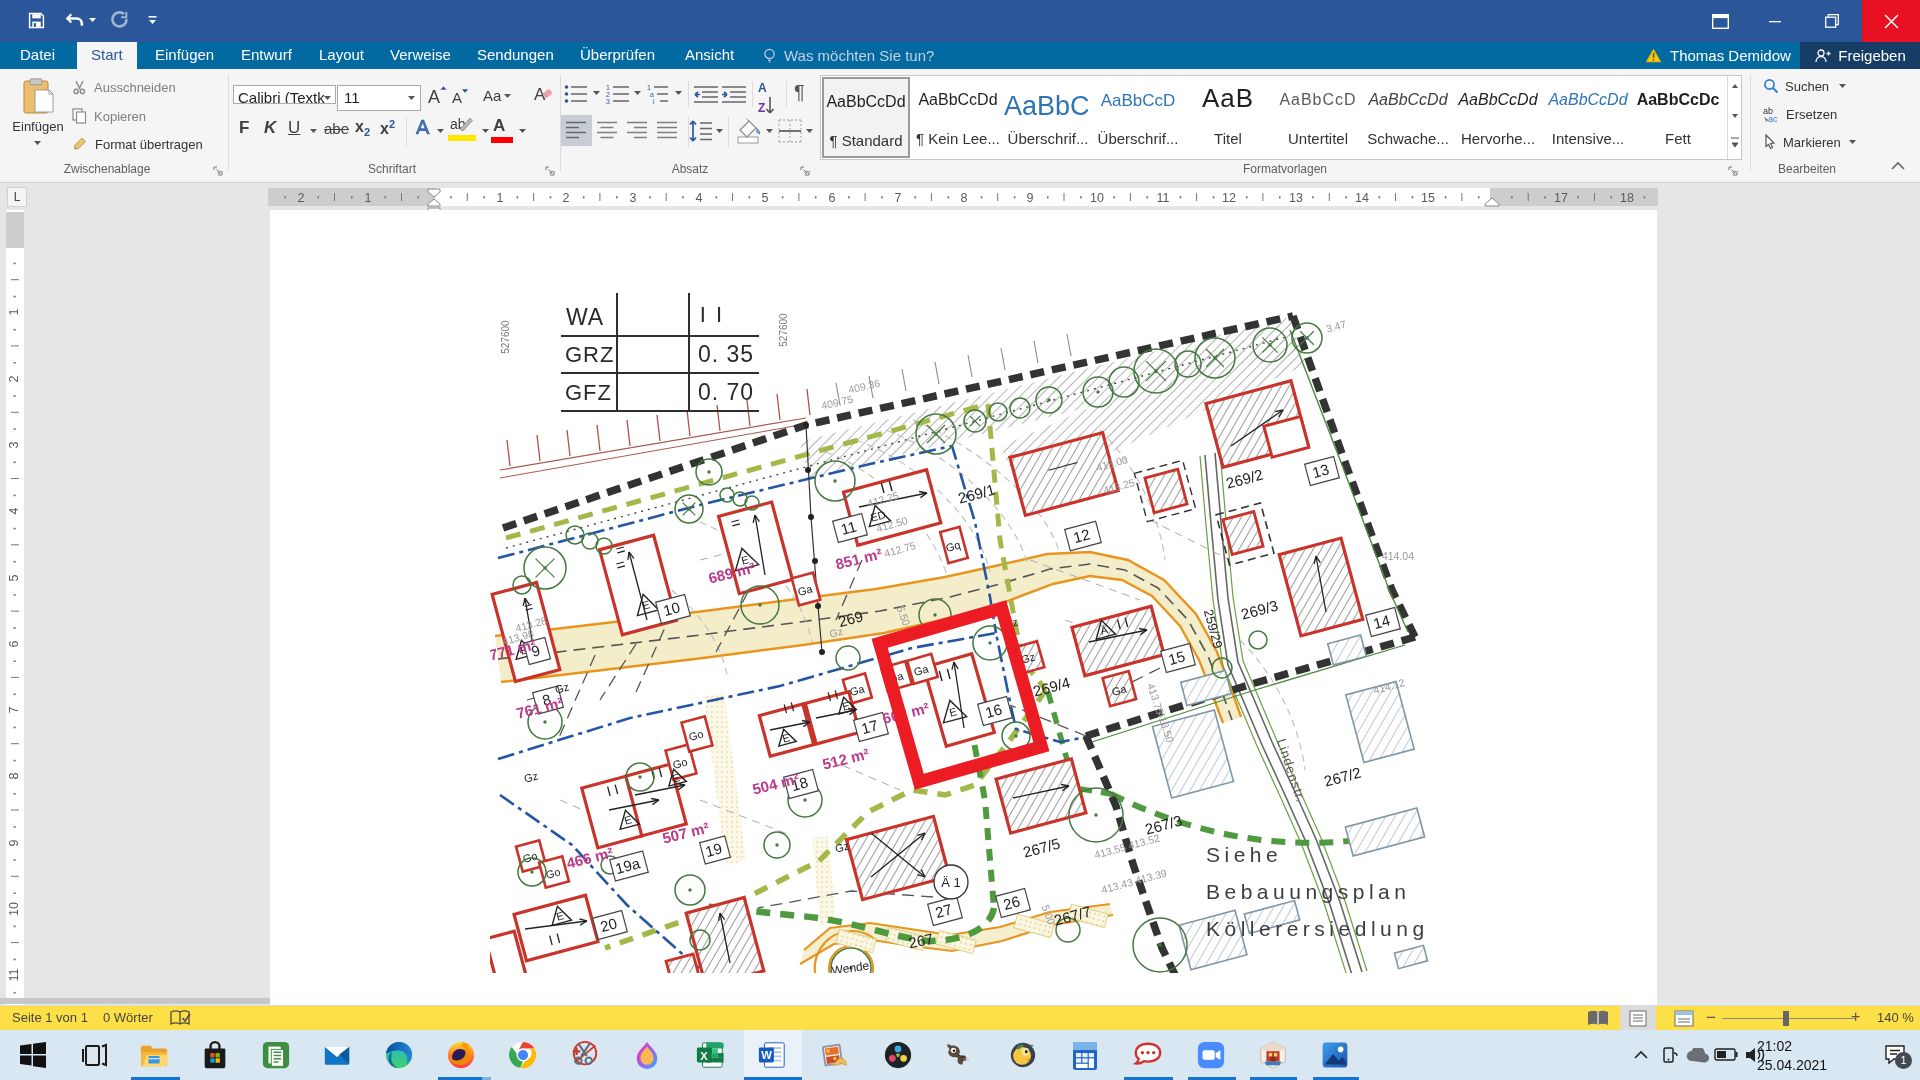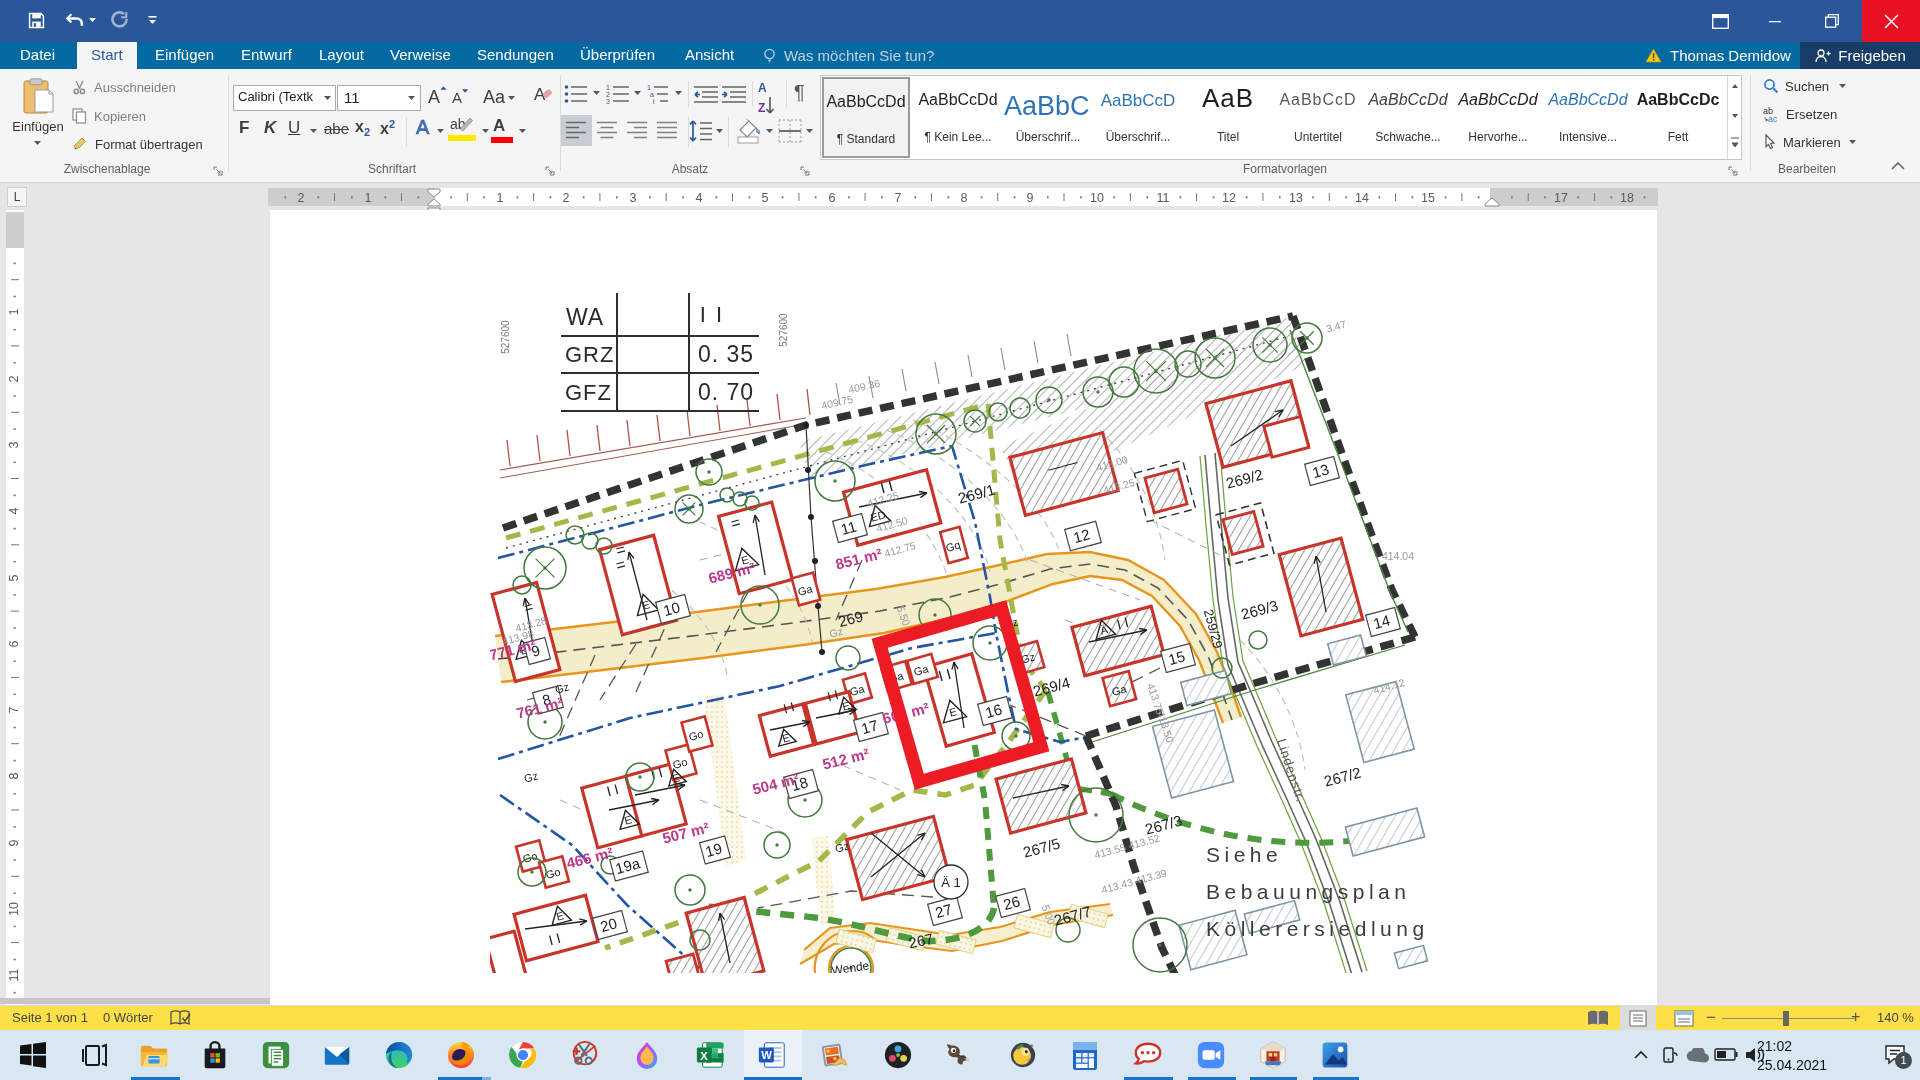--- a/index.html
+++ b/index.html
@@ -22,21 +22,21 @@
 
   
   #ribbon { position:absolute; left:0; top:69px; width:1920px; height:114px; background:#f5f5f5; border-bottom:1px solid #d4d4d4; font-size:13px; color:#333; }
   .rsep { position:absolute; top:6px; height:96px; width:1px; background:#dcdcdc; }
   .glabel { position:absolute; top:93px; font-size:12px; color:#5f5f5f; text-align:center; transform:translateX(-50%); }
   .launch { position:absolute; top:97px; width:10px; height:10px; }
   .gal { top:8px; width:88px; height:81px; text-align:center; }
   .gal .gs { position:absolute; top:14px; left:0; right:0; margin:0; }
   .gal .gn { position:absolute; top:53px; left:0; right:0; margin:0; }
   .gs { font-size:16px; font-weight:normal; color:#1f1f1f; margin-top:16px; white-space:nowrap; overflow:hidden; }
-  .gn { font-size:12px; color:#333; margin-top:10px; white-space:nowrap; overflow:hidden; }
+  .gn { font-size:15px; color:#333; margin-top:10px; white-space:nowrap; overflow:hidden; }
 
   
   #hruler { position:absolute; left:268px; top:188px; width:1390px; height:18px; background:#cdcdcd; }
   #hruler .white { position:absolute; left:167px; top:0; width:1055px; height:18px; background:#ffffff; }
   #vruler { position:absolute; left:6px; top:210px; width:18px; height:795px; background:#ffffff; }
   #vruler .gray { position:absolute; left:0; top:2px; width:18px; height:36px; background:#cdcdcd; }
   #tabsel { position:absolute; left:7px; top:187px; width:20px; height:20px; background:#f5f5f5; border:1px solid #d0d0d0; color:#444; font-size:12px; text-align:center; line-height:18px; }
 
   
   #page { position:absolute; left:270px; top:210px; width:1387px; height:795px; background:#ffffff; }
@@ -169,33 +169,33 @@
           <path d="M2 10 L10 2 l3.5 3.5 L7 12 l-3 1z" fill="#e8c66e" stroke="#b08d3e" stroke-width="0.8"></path>
           <path d="M2.5 13.5 l2-0.6 -1.6-1.6z" fill="#7a6a40"></path>
         </svg>
       Format übertragen</div>
     <div class="glabel" style="left:107px">Zwischenablage</div>
     <svg class="launch" style="left:213px" width="10" height="10" viewBox="0 0 10 10">
         <path d="M1 1 h3 M1 1 v3 M9 9 h-4 M9 9 v-4 M3.5 3.5 L7 7 M7 4.5 V7 H4.5" stroke="#777" stroke-width="1" fill="none"></path>
       </svg>
     <div class="rsep" style="left:228px"></div>
 
-    <div class="abs" style="left:233px; top:16px; width:103px; height:26px; background:#fff; border:1px solid #ababab; font-size:13px; color:#222; padding:3px 4px; overflow:hidden;">Calibri (Textk<svg class="abs" style="right:3px; top:10px" width="8" height="5" viewBox="0 0 8 5">
+    <div class="abs" style="left:233px; top:16px; width:103px; height:19px; background:#fff; border:1px solid #ababab; font-size:15px; color:#222; padding:3px 4px; overflow:hidden;">Calibri (Textk<svg class="abs" style="right:3px; top:10px" width="8" height="5" viewBox="0 0 8 5">
           <path d="M0 0 h7 l-3.5 4z" fill="#555"></path>
         </svg></div>
     <div class="abs" style="left:337px; top:16px; width:84px; height:26px; background:#fff; border:1px solid #ababab; font-size:15px; color:#222; padding:3px 6px;">11<svg class="abs" style="right:4px; top:10px" width="8" height="5" viewBox="0 0 8 5">
           <path d="M0 0 h7 l-3.5 4z" fill="#555"></path>
         </svg></div>
     <div class="abs" style="left:428px; top:17px; font-size:18px; color:#404040;">A<svg width="7" height="5" viewBox="0 0 8 5" style="vertical-align:12px">
           <path d="M4 0 l3.5 4 h-7z" fill="#2b579a"></path>
         </svg></div>
     <div class="abs" style="left:452px; top:20px; font-size:15px; color:#404040;">A<svg width="7" height="5" viewBox="0 0 8 5" style="vertical-align:9px">
           <path d="M0 0 h7 l-3.5 4z" fill="#2b579a"></path>
         </svg></div>
-    <div class="abs" style="left:483px; top:18px; font-size:18px; color:#404040;">Aa<svg width="8" height="5" viewBox="0 0 8 5" style="margin-left:3px;vertical-align:2px">
+    <div class="abs" style="left:483px; top:18px; font-size:15px; color:#404040;">Aa<svg width="8" height="5" viewBox="0 0 8 5" style="margin-left:3px;vertical-align:2px">
           <path d="M0 0 h7 l-3.5 4z" fill="#555"></path>
         </svg></div>
     <div class="abs" style="left:534px; top:16px; font-size:17px; color:#404040;">A<svg width="13" height="12" viewBox="0 0 13 12" style="margin-left:-4px">
           <rect x="2" y="3" width="9" height="6" rx="2" transform="rotate(-40 6 6)" fill="#e8a0a8"></rect>
         </svg></div>
     <div class="abs" style="left:239px; top:49px; font-size:17px; font-weight:bold; color:#404040;">F</div>
     <div class="abs" style="left:264px; top:49px; font-size:17px; font-style:italic; font-weight:bold; color:#404040;">K</div>
     <div class="abs" style="left:288px; top:49px; font-size:17px; text-decoration:underline; color:#404040;">U</div>
     <svg class="abs" style="left:310px; top:60px" width="8" height="5" viewBox="0 0 8 5">
         <path d="M0 0 h7 l-3.5 4z" fill="#555"></path>

